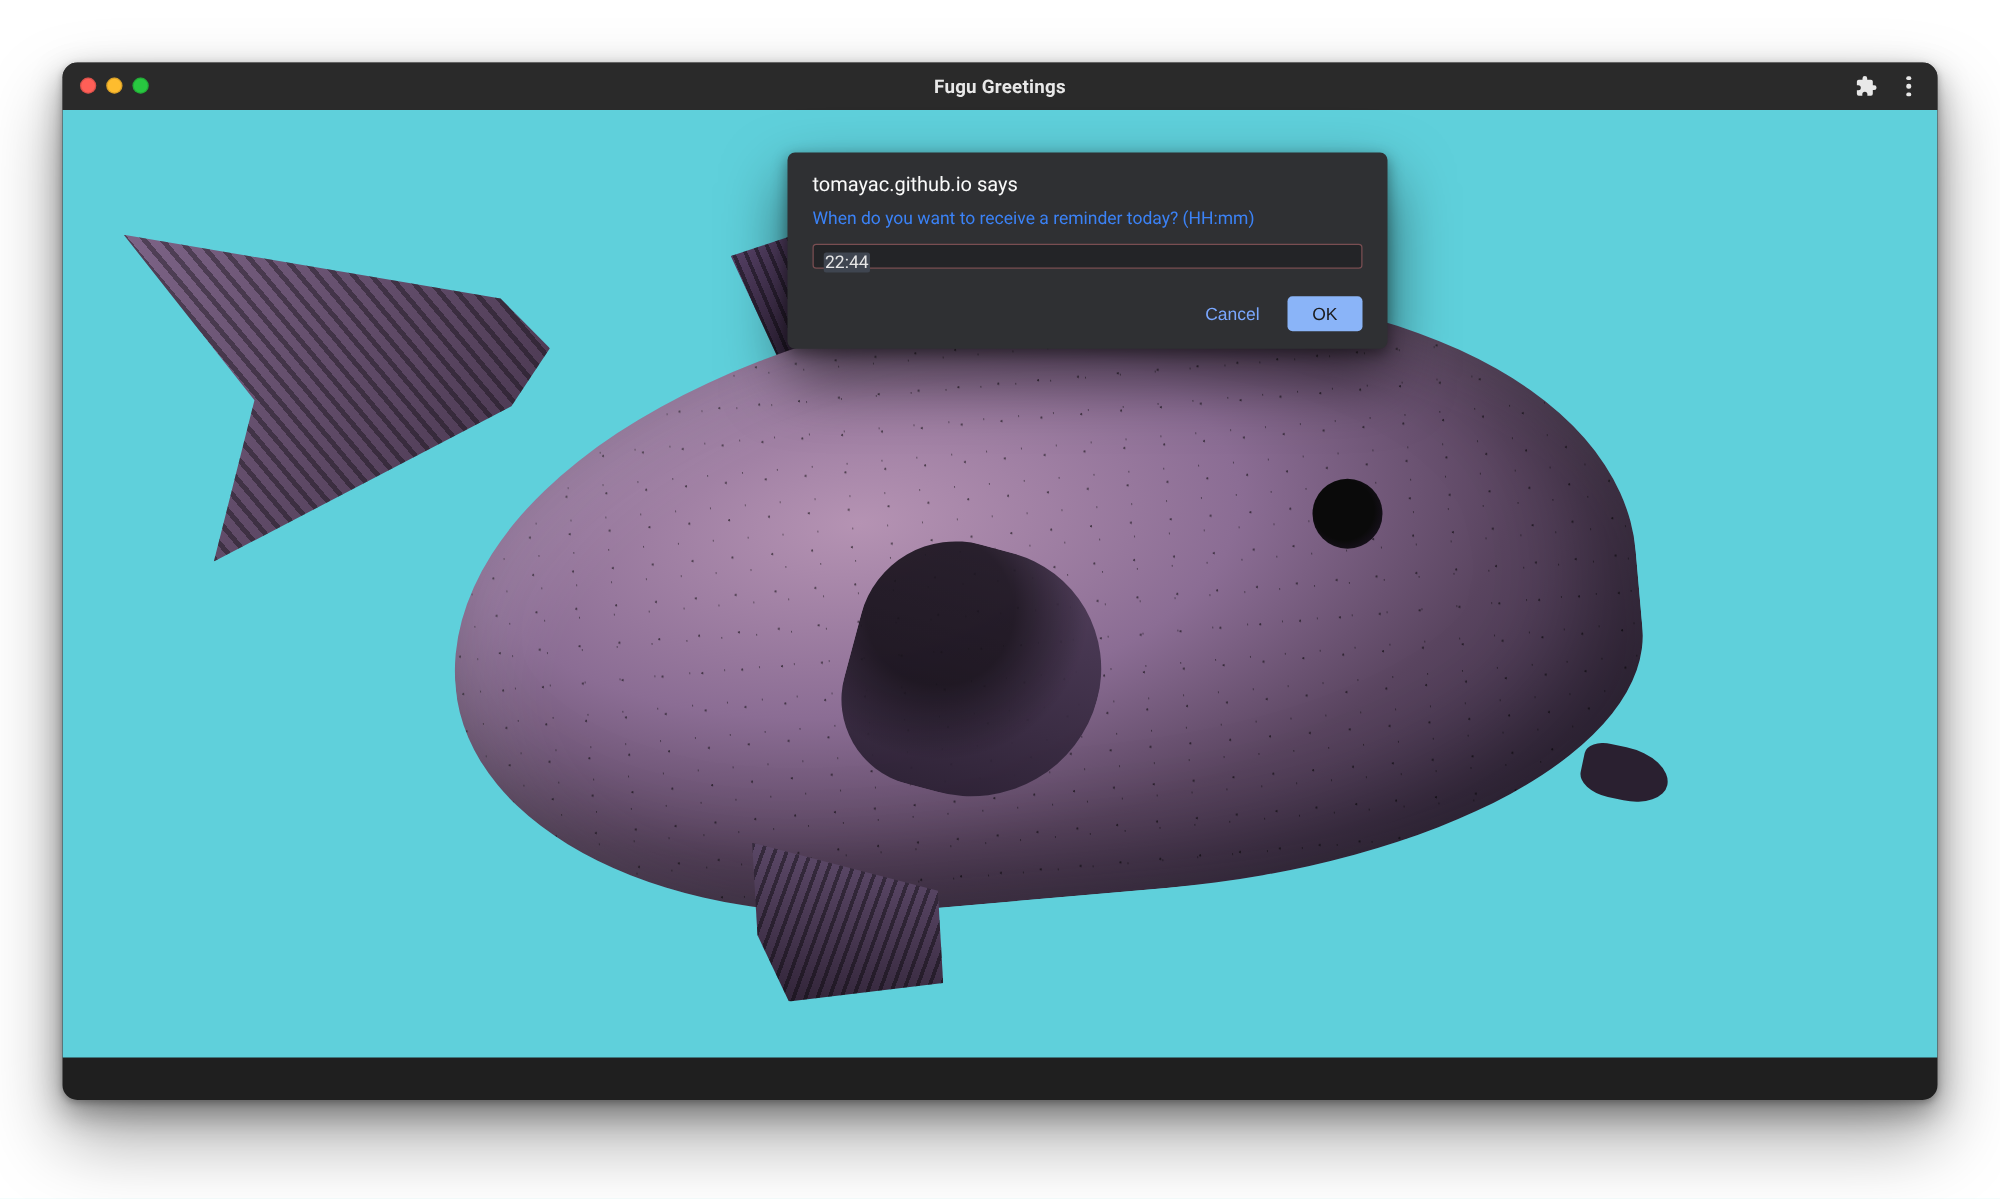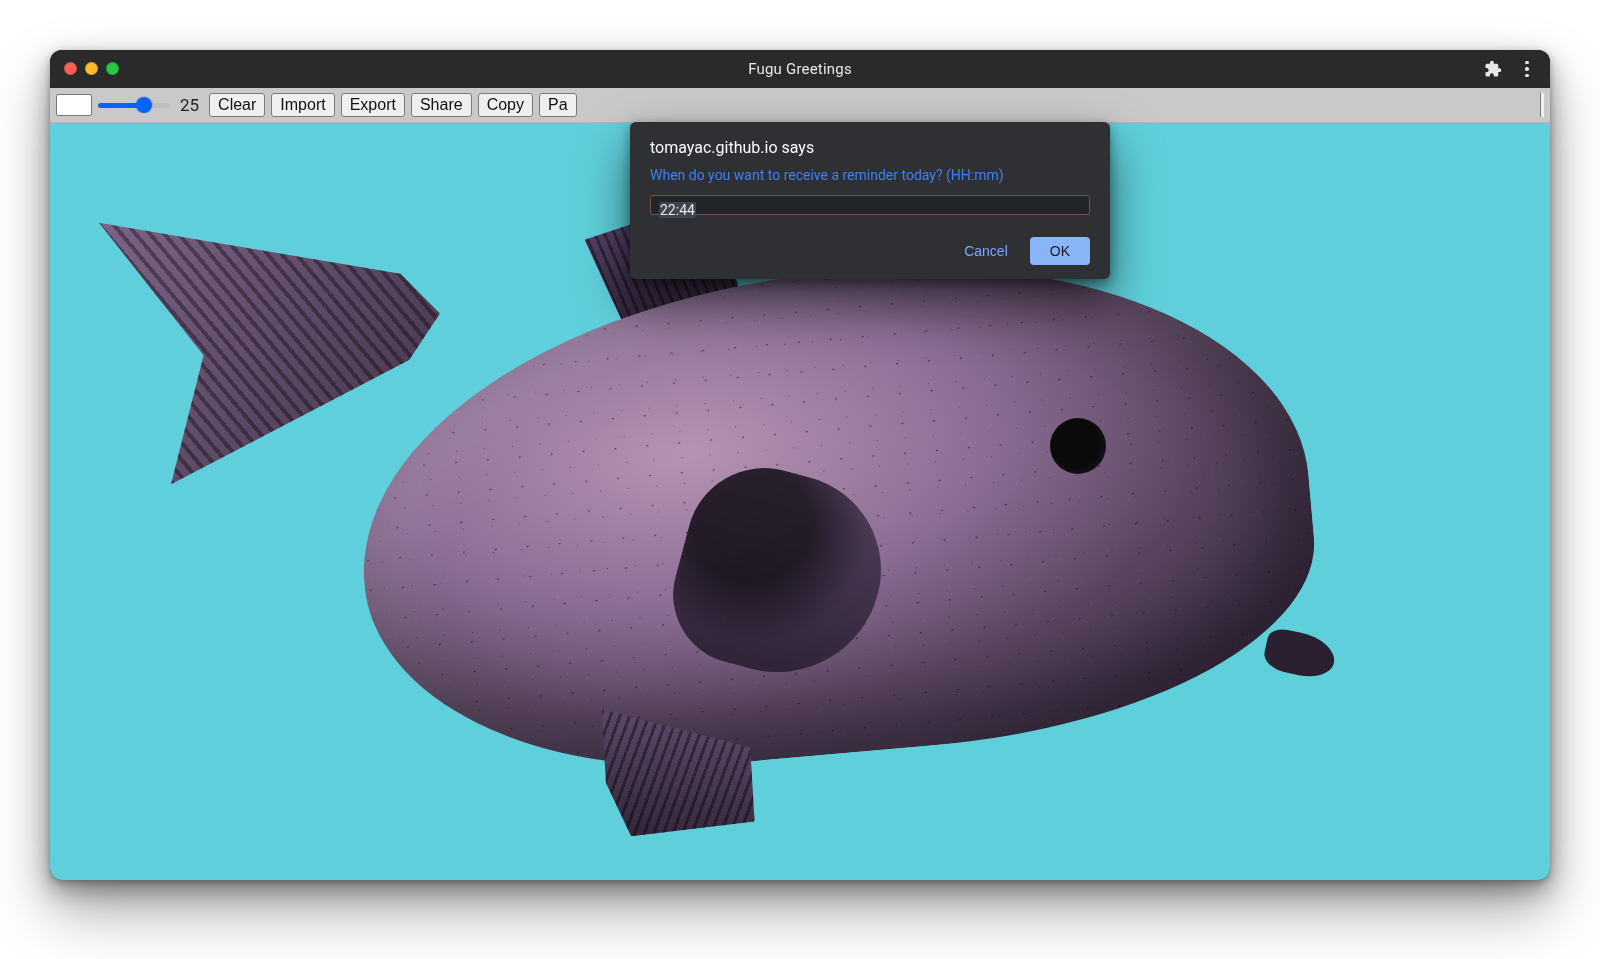--- a/index.html
+++ b/index.html
@@ -48,21 +48,21 @@
     width: 13px; height: 13px; border-radius: 50%;
     box-shadow: inset 0 0 0 1px rgba(0,0,0,.15);
   }
   .tl-close    { background:#ff5f57; }
   .tl-minimize { background:#febc2e; }
   .tl-zoom     { background:#28c840; }
 
   .titlebar-title {
     margin: 0 auto;
     font-size: 15px;
-    font-weight: 400;
+    font-weight: 700;
     letter-spacing: .2px;
   }
 
   .titlebar-right {
     position: absolute;
     right: 8px;
     top: 0;
     height: 38px;
     display: flex;
     align-items: center;
@@ -299,37 +299,20 @@
       <div class="chrome-icon-btn">
         <div class="dots-vert">
             <span></span>
             <span></span>
             <span></span>
           </div>
       </div>
     </div>
   </div>
 
-  <div class="toolbar">
-    <div class="color-swatch"></div>
-    <div class="slider-wrap">
-      <div class="slider-track"></div>
-      <div class="slider-thumb"></div>
-    </div>
-    <span class="slider-value">25</span>
-
-    <button class="tb-btn">Clear</button>
-    <button class="tb-btn">Import</button>
-    <button class="tb-btn">Export</button>
-    <button class="tb-btn">Share</button>
-    <button class="tb-btn">Copy</button>
-    <button class="tb-btn">Pa</button>
-
-    <div class="toolbar-right-edge"></div>
-  </div>
 
   <div class="canvas-area">
     <div class="fish">
       <div class="fish-tail"></div>
       <div class="fish-fin-top"></div>
       <div class="fish-body"></div>
       <div class="fish-fin-side"></div>
       <div class="fish-fin-bottom"></div>
       <div class="fish-eye"></div>
       <div class="fish-mouth"></div>

